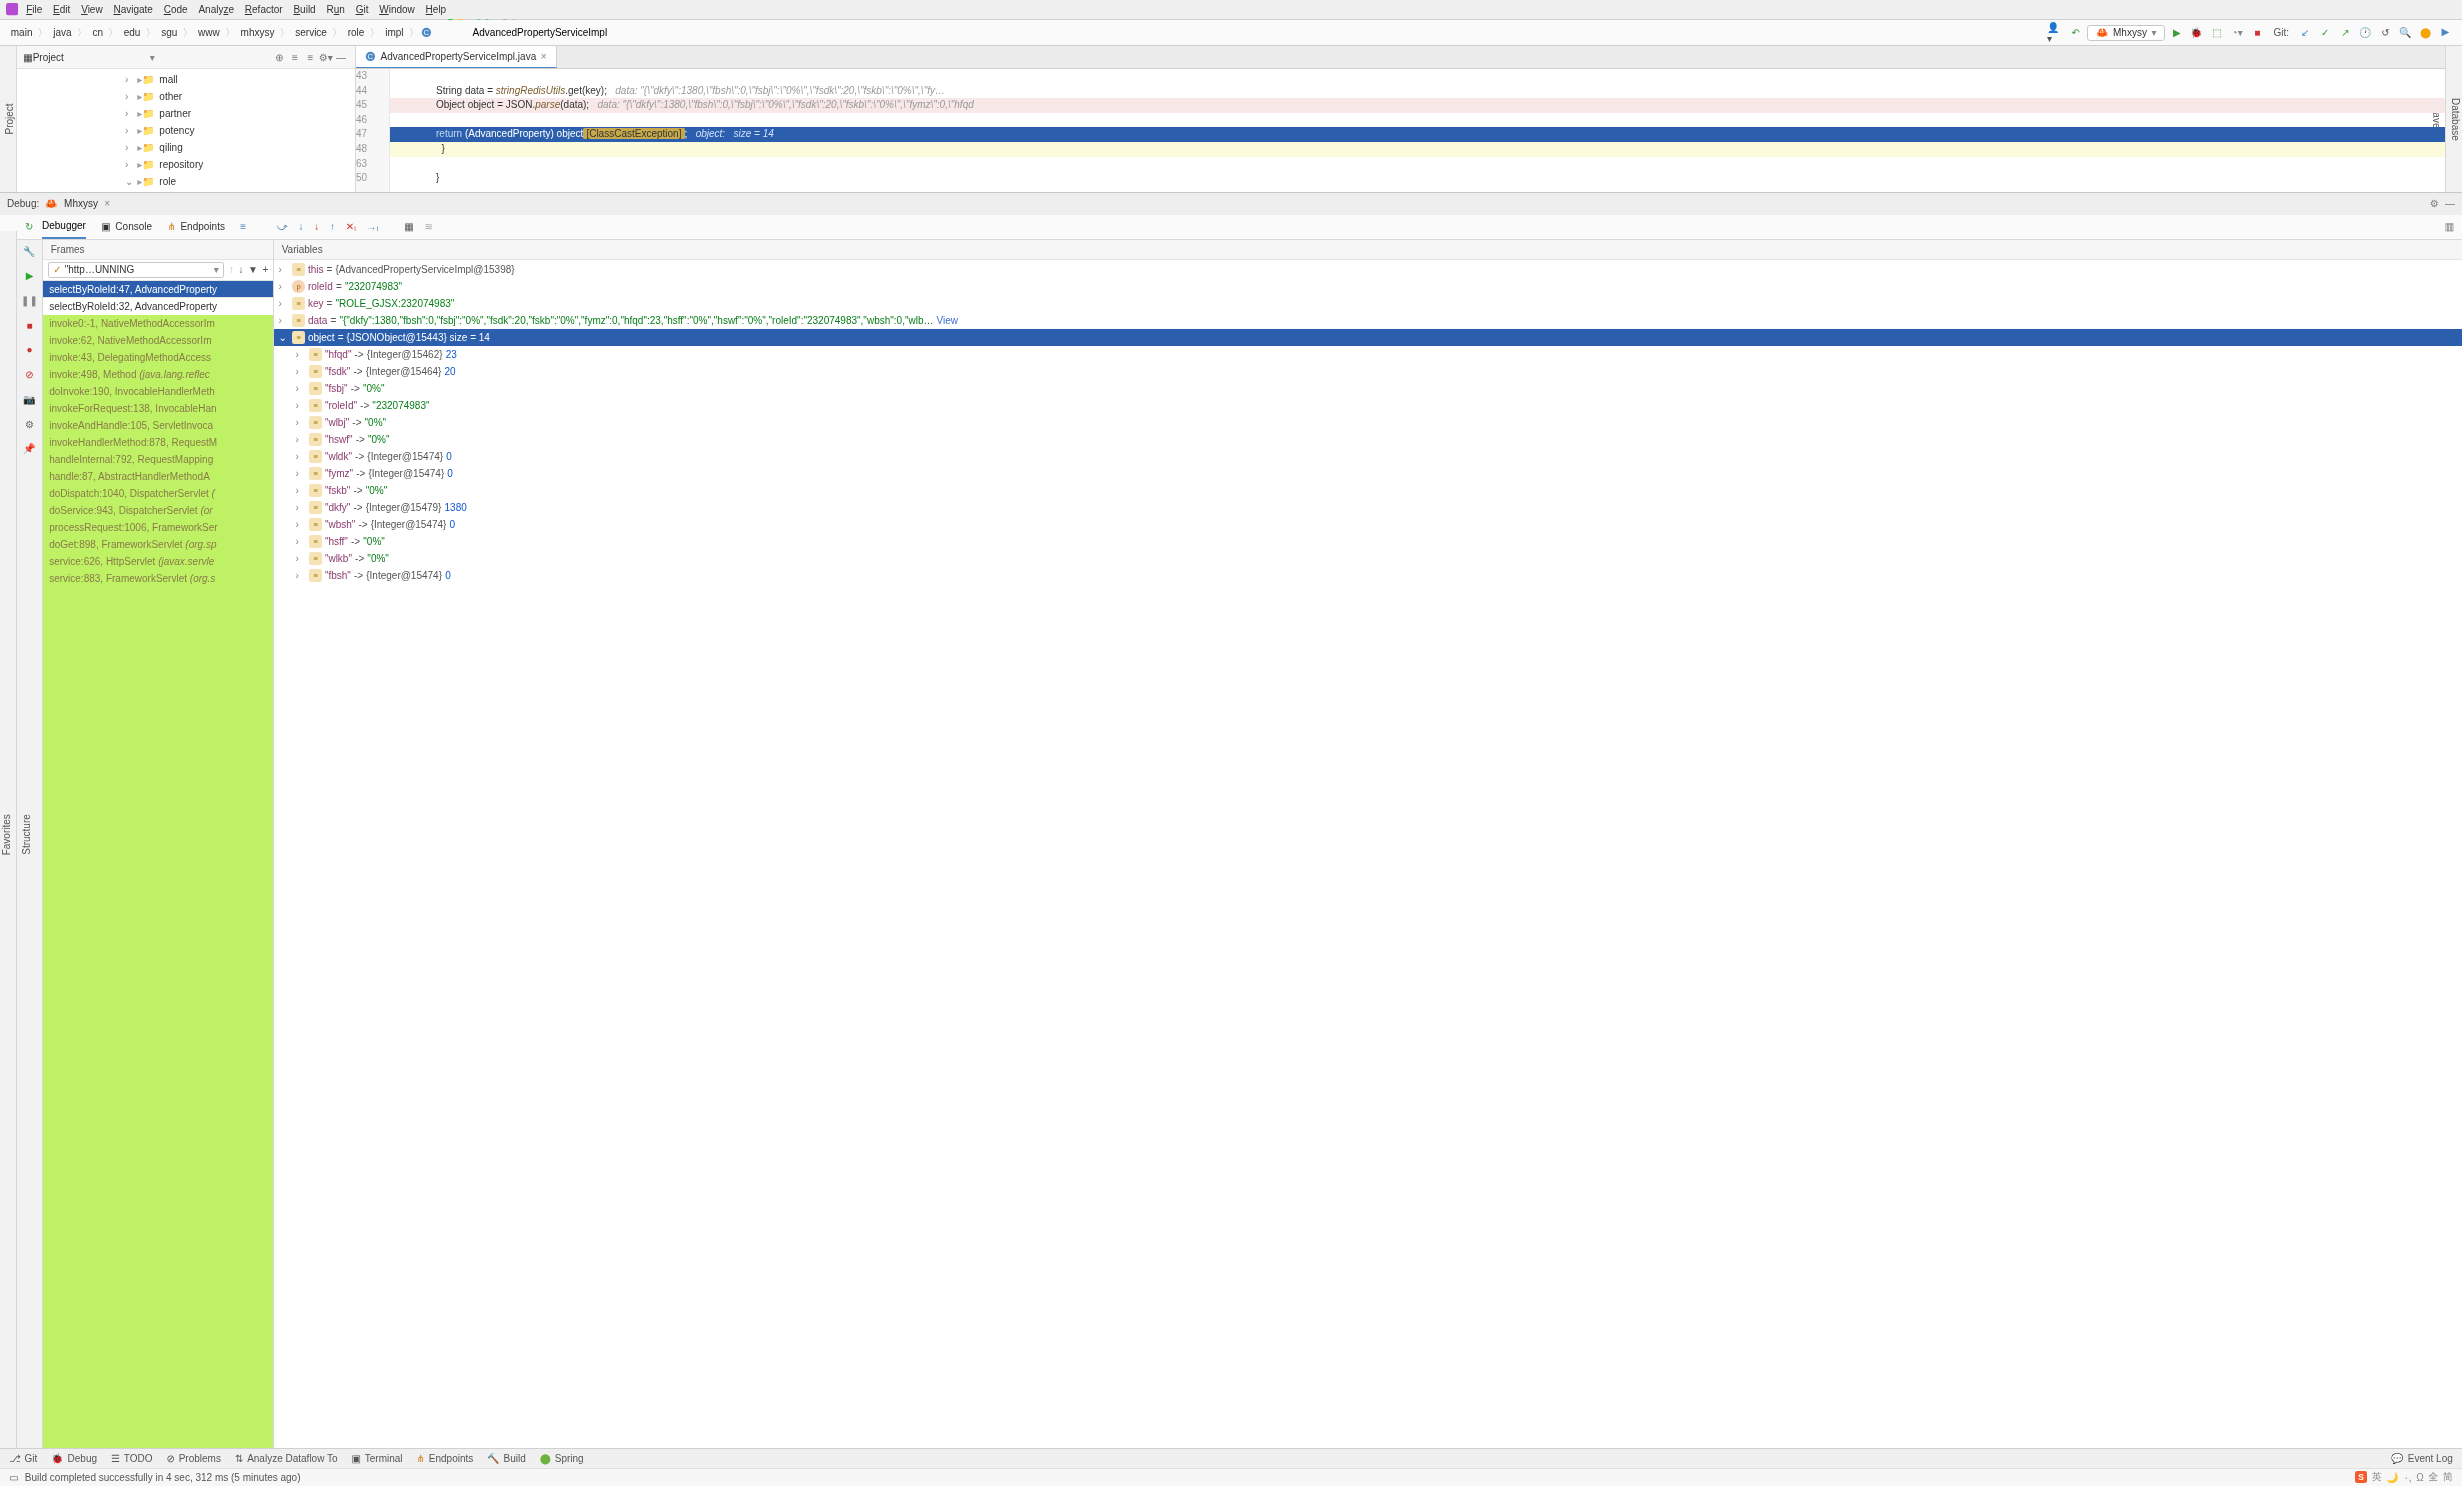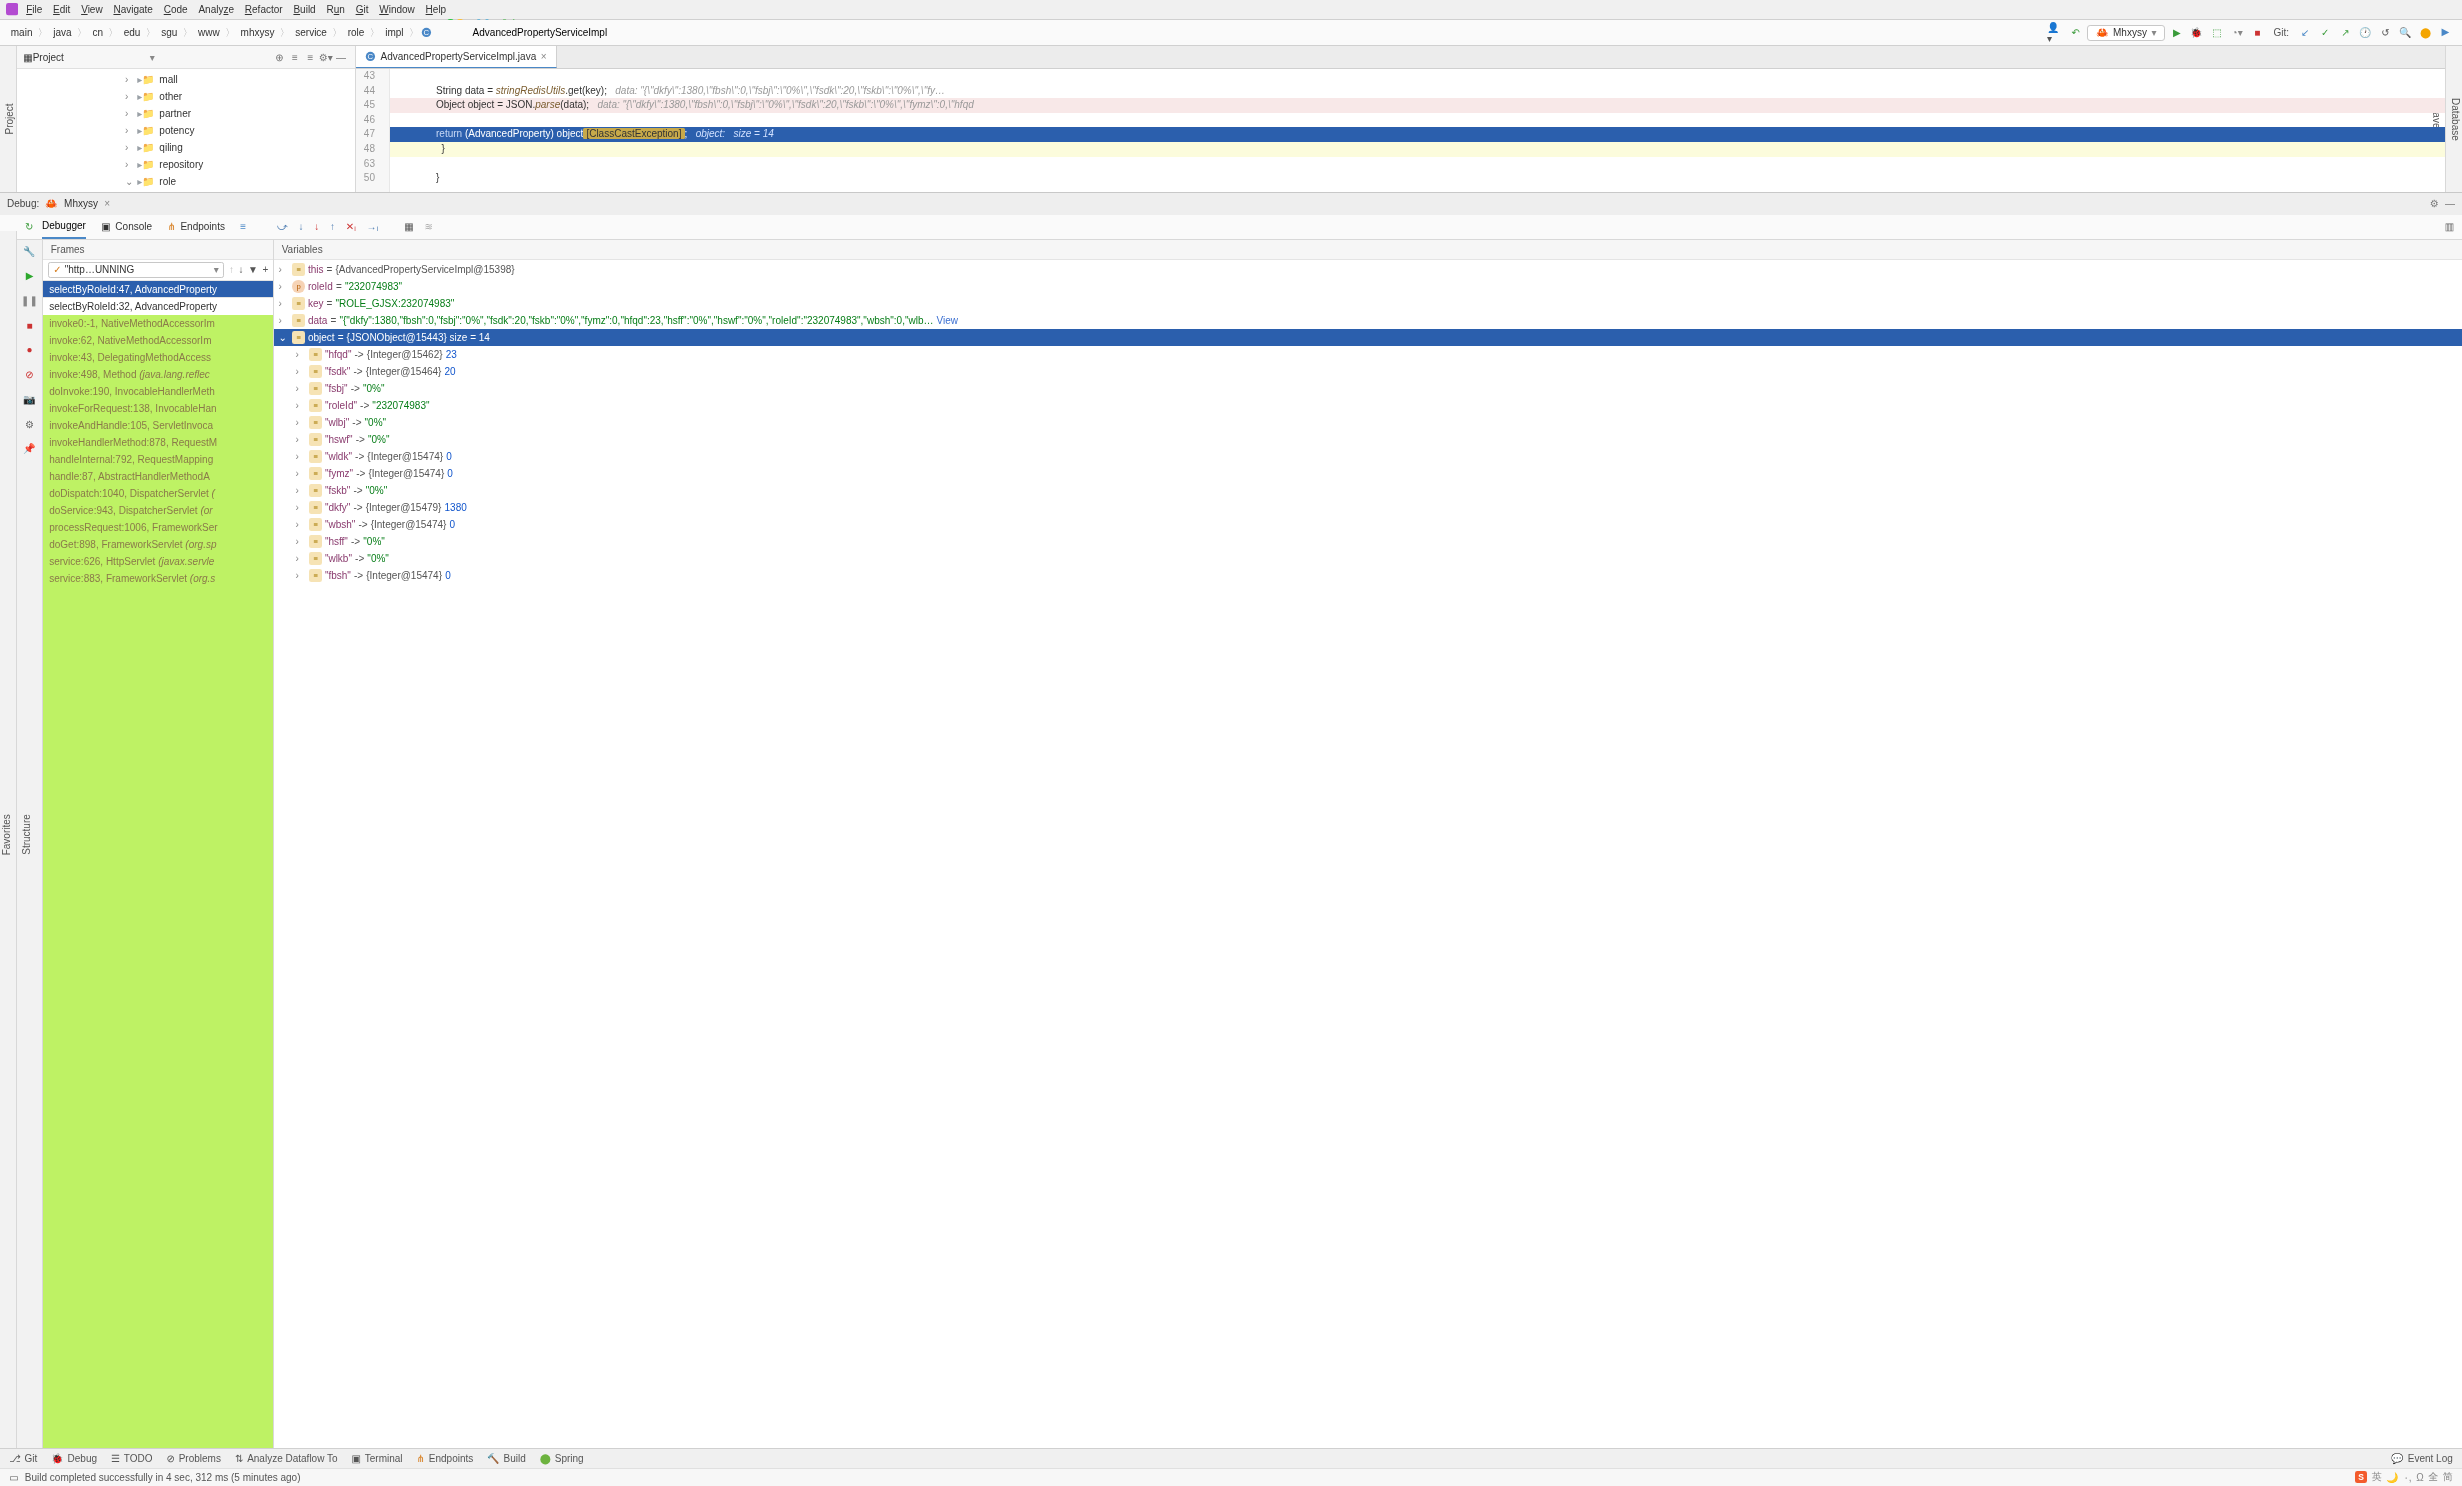--- a/index.html
+++ b/index.html
@@ -42,21 +42,21 @@
 .tree .node { display: flex; align-items: center; height: 17px; padding-left: 108px; gap: 4.6px; color: #333; }
 .tree .node .caret { color: #888; width: 7.7px; }
 .tree .node .folder { color: #9aa0a6; }
 .tree .node.d2 { padding-left: 123px; }
 
 .editor { flex: 1; display: flex; flex-direction: column; min-width: 0; }
 .edtabs { height: 23px; display: flex; align-items: stretch; border-bottom: 0.8px solid #d0d0d0; background: #ececec; }
 .edtabs .tab { display: flex; align-items: center; gap: 4.6px; padding: 0 9.2px; border-right: 0.8px solid #d0d0d0; background: #fff; border-bottom: 1.5px solid #4a88c7; }
 .edtabs .tab .x { color: #888; }
 .code { flex: 1; display: flex; font-family: "Menlo","Consolas",monospace; font-size: 9.6px; overflow: hidden; }
-.gut { width: 34px; background: #f7f7f7; color: #999; text-align: center; padding-right: 6.2px; border-right: 0.8px solid #e8e8e8; }
+.gut { width: 34px; background: #f7f7f7; color: #999; text-align: left; padding-right: 6.2px; border-right: 0.8px solid #e8e8e8; }
 .gut div { height: 14.6px; line-height: 14.6px; }
 .src { flex: 1; overflow-x: hidden; position: relative; }
 .src .ln { height: 14.6px; line-height: 14.6px; white-space: pre; padding-left: 46px; }
 .src .kw { color: #1a3f8b; } .src .fn { color: #7a5c2e; font-style: italic;}
 .src .cm { color: #999; font-style: italic; }
 .src .hl { background: #f8e8e8; }
 .src .cur { background: #2b5fad; color: #fff; }
 .src .cur .warn { background: #c7a94a; color: #333; padding: 0 3.1px; border-radius: 1.5px; font-style: normal; }
 .src .cur .cm { color: #d0e0ff; }
 .src .end { background: #fcfcdc; }

